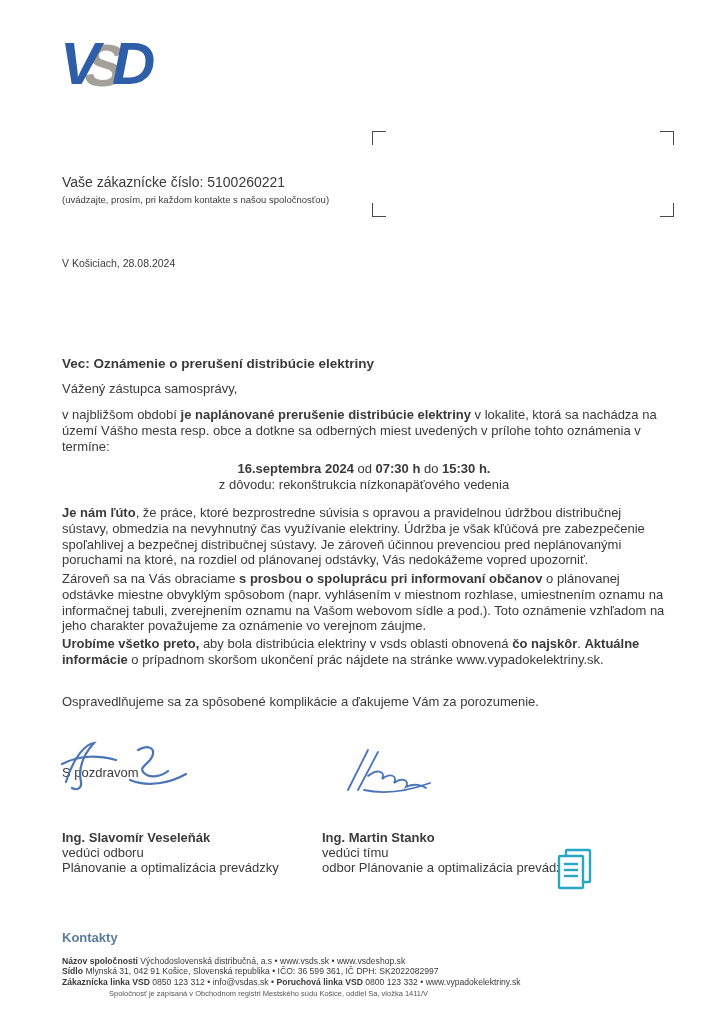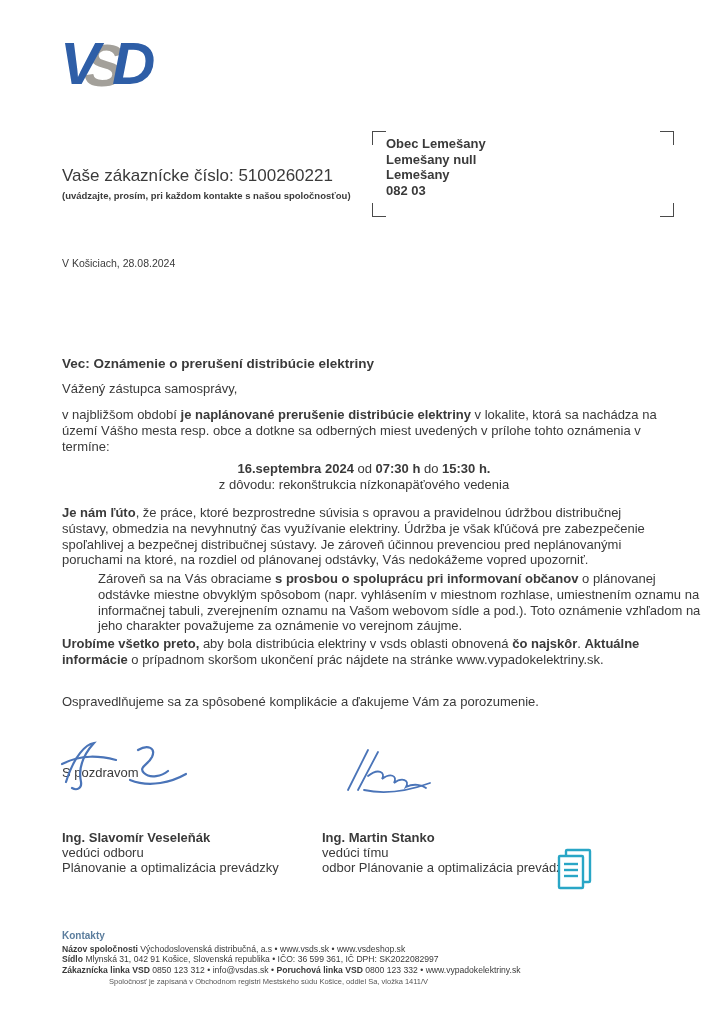--- a/index.html
+++ b/index.html
@@ -12,63 +12,63 @@
   
   .logo { position:absolute; left:60px; top:34px; font-style:italic; font-weight:bold;
           font-size:60px; line-height:1; user-select:none;text-decoration:underline; }
   .logo span { position:relative; display:inline-block; }
   .logo .lv { color:#2e5ea7; z-index:2; }
   .logo .ls { color:#a3a09a; z-index:1; margin-left:-16px; top:2px; }
   .logo .ld { color:#2e5ea7; z-index:2; margin-left:-12px; }
 
   
   .cust { position:absolute; left:62px; top:166px; }
-  .cust-main { font-size:17px; }
-  .cust-note { font-size:9.5px; margin-top:4px;font-weight:bold; }
+  .cust-main { font-size:14px;margin-top:8px; }
+  .cust-note { font-size:9.5px; margin-top:4px; }
 
   .addr-frame { position:absolute; left:372px; top:131px; width:302px; height:86px; }
   .c { position:absolute; width:13px; height:13px; border:0 solid #4a4a4a; }
   .c.tl { left:0; top:0; border-top-width:1px; border-left-width:1px; }
   .c.tr { right:0; top:0; border-top-width:1px; border-right-width:1px; }
   .c.bl { left:0; bottom:0; border-bottom-width:1px; border-left-width:1px; }
   .c.br { right:0; bottom:0; border-bottom-width:1px; border-right-width:1px; }
   .addr-text { position:absolute; left:14px; top:5px; font-size:13px; font-weight:bold; line-height:15.5px; }
 
   .dateline { position:absolute; left:62px; top:257px; font-size:10.5px; }
 
   
   .para { position:absolute; left:62px; width:604px; font-size:13px; line-height:15.8px; }
   .subject { top:356px; font-weight:bold; font-size:13.5px; }
   .salutation { top:381px; }
   .p-intro { top:407px; }
   .schedule { top:461px; text-align:center; }
   .reason { top:477px; text-align:center; }
   .p-sorry { top:505px; }
-  .p-inform { top:571px;margin-left:36px; }
+  .p-inform { top:571px; }
   .p-restore { top:636px; }
   .p-apology { top:694px; }
   .closing { top:721px;margin-top:44px; }
 
   
   .sig-svg-left { position:absolute; left:60px; top:738px; }
   .sig-svg-right { position:absolute; left:338px; top:746px; }
   .sig-block { position:absolute; top:790px; font-size:13px; line-height:15px;margin-top:40px; }
   .sig-left { left:62px; }
   .sig-right { left:322px; }
   .sig-name { font-weight:bold; }
 
   
   .pages-icon { position:absolute; left:554px; top:847px; }
 
   
   .notice { position:absolute; left:62px; top:900px; font-size:12.5px; color:#66a9d6; }
 
   
   .footer { position:absolute; left:62px; top:930px; width:620px; }
-  .footer-heading { font-size:10px; font-weight:bold; color:#5b7d9d; margin-bottom:3px; }
+  .footer-heading { font-size:13px; font-weight:bold; color:#5b7d9d; margin-bottom:11px; }
   .footer-line { font-size:8.6px; line-height:10.4px; color:#3a3a3a; }
   .footer-registry { font-size:7.5px; color:#555555; margin-top:2px;padding-left:47px; }
 </style>
 </head>
 <body>
 
 <div class="page">
 
   <div class="logo">
     <span class="lv">V</span><span class="ls">S</span><span class="ld">D</span>
@@ -77,26 +77,20 @@
   <div class="cust">
     <div class="cust-main">Vaše zákaznícke číslo: 5100260221</div>
     <div class="cust-note">(uvádzajte, prosím, pri každom kontakte s našou spoločnosťou)</div>
   </div>
 
   <div class="addr-frame">
     <div class="c tl"></div>
     <div class="c tr"></div>
     <div class="c bl"></div>
     <div class="c br"></div>
-    <div class="addr-text">
-      <div>Obec Lemešany</div>
-      <div>Lemešany null</div>
-      <div>Lemešany</div>
-      <div>082 03</div>
-    </div>
   </div>
 
   <div class="dateline">V Košiciach, 28.08.2024</div>
 
   <div class="para subject">Vec: Oznámenie o prerušení distribúcie elektriny</div>
   <div class="para salutation">Vážený zástupca samosprávy,</div>
   <div class="para p-intro"><span>v najbližšom období </span><span class="b">je naplánované prerušenie distribúcie elektriny</span><span> v lokalite, ktorá sa nachádza na území Vášho mesta resp. obce a dotkne sa odberných miest uvedených v prílohe tohto oznámenia v termíne:</span></div>
   <div class="para schedule"><span class="b">16.septembra 2024</span><span>  od </span><span class="b">07:30 h</span><span> do </span><span class="b">15:30 h.</span></div>
   <div class="para reason">z dôvodu: rekonštrukcia nízkonapäťového vedenia</div>
   <div class="para p-sorry"><span class="b">Je nám ľúto</span><span>, že práce, ktoré bezprostredne súvisia s opravou a pravidelnou údržbou distribučnej sústavy, obmedzia na nevyhnutný čas využívanie elektriny. Údržba je však kľúčová pre zabezpečenie spoľahlivej a bezpečnej distribučnej sústavy. Je zároveň účinnou prevenciou pred neplánovanými poruchami na ktoré, na rozdiel od plánovanej odstávky, Vás nedokážeme vopred upozorniť.</span></div>

